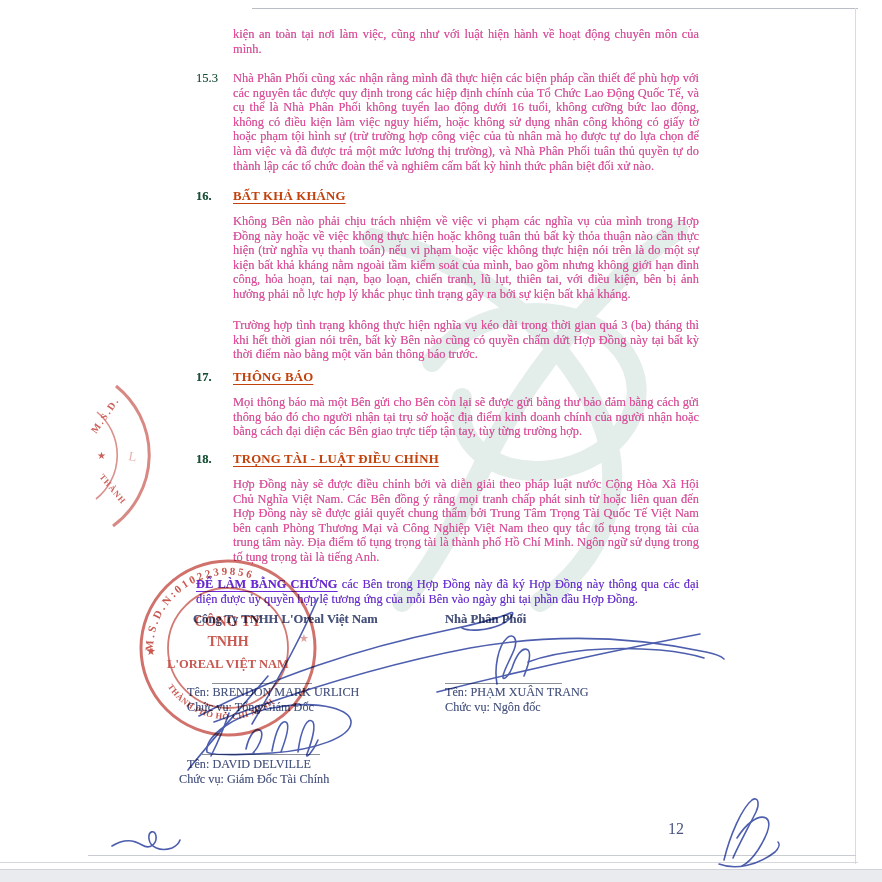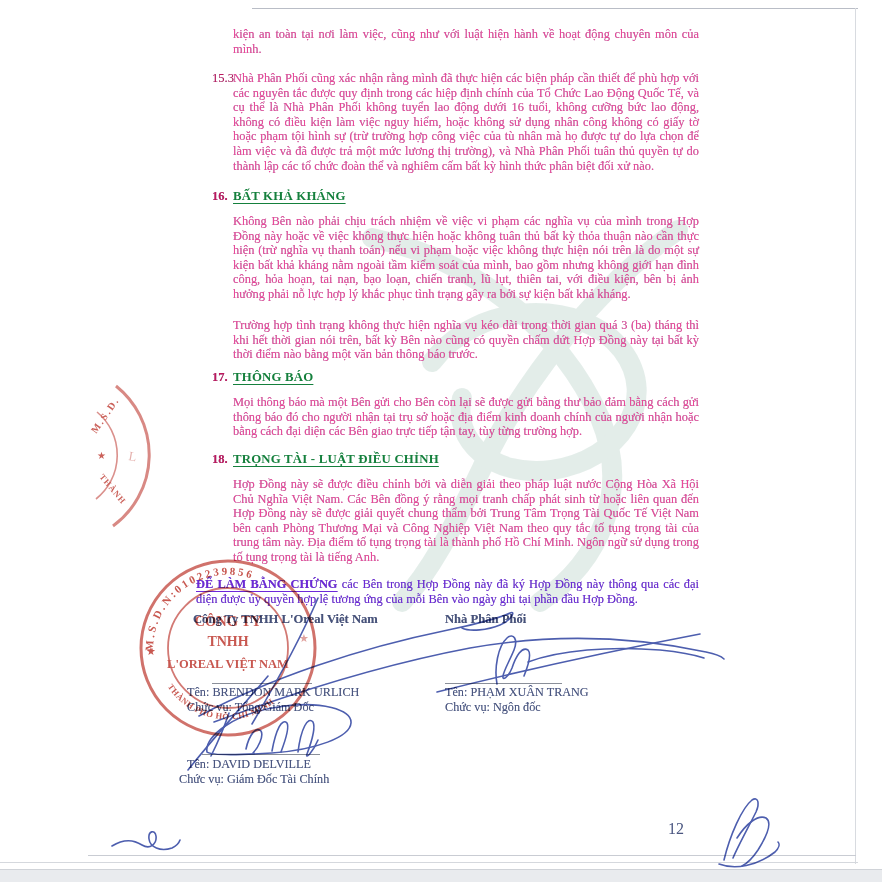--- a/index.html
+++ b/index.html
@@ -4,24 +4,24 @@
 <style>
   html,body{margin:0;padding:0;}
   body{width:882px;height:882px;background:#ffffff;position:relative;overflow:hidden;
        font-family:"Liberation Serif", serif;}
   .page{position:absolute;inset:0;color:#4a5680;}
   .abs{position:absolute;}
   .body-text{left:233px;width:466px;text-align:justify;font-size:12.4px;line-height:14.6px;
              color:#ec4899;text-shadow:0 0 .4px rgba(74,86,128,.55);}
   .wide-text{left:196px;width:503px;text-align:justify;font-size:12.4px;line-height:14.6px;
              color:#6d28d9;text-shadow:0 0 .4px rgba(74,86,128,.55);}
-  .sec-num{left:212px;font-size:12.6px;color:#be185d;text-shadow:0 0 .4px rgba(74,86,128,.55);text-align:center;}
+  .sec-num{left:196px;font-size:12.6px;color:#14532d;text-shadow:0 0 .4px rgba(74,86,128,.55);text-align:center;}
   .sec-num.bold{font-weight:bold;}
   .heading{left:233px;font-size:12.8px;font-weight:bold;text-decoration:underline;
-           text-underline-offset:3px;letter-spacing:.2px;color:#15803d;}
+           text-underline-offset:3px;letter-spacing:.2px;color:#c2410c;}
   .lead-bold{font-weight:bold;text-decoration:underline;text-underline-offset:3px;}
   .party{font-size:12.6px;font-weight:bold;color:#47527a;text-shadow:0 0 .4px rgba(71,82,122,.5);}
   .sig-name{font-size:12.2px;color:#4a5680;text-shadow:0 0 .4px rgba(74,86,128,.5);}
   .sig-line{height:1px;background:#8a8f99;}
   .scan-line{background:#c9ccd3;}
   .page-num{font-size:16px;color:#4a5680;}
   .band{left:0;top:869px;width:882px;height:13px;background:#e9ebee;border-top:1px solid #d0d3d8;}
   svg{position:absolute;left:0;top:0;}
   #watermark{z-index:0;}
   .text-layer{z-index:1;}

